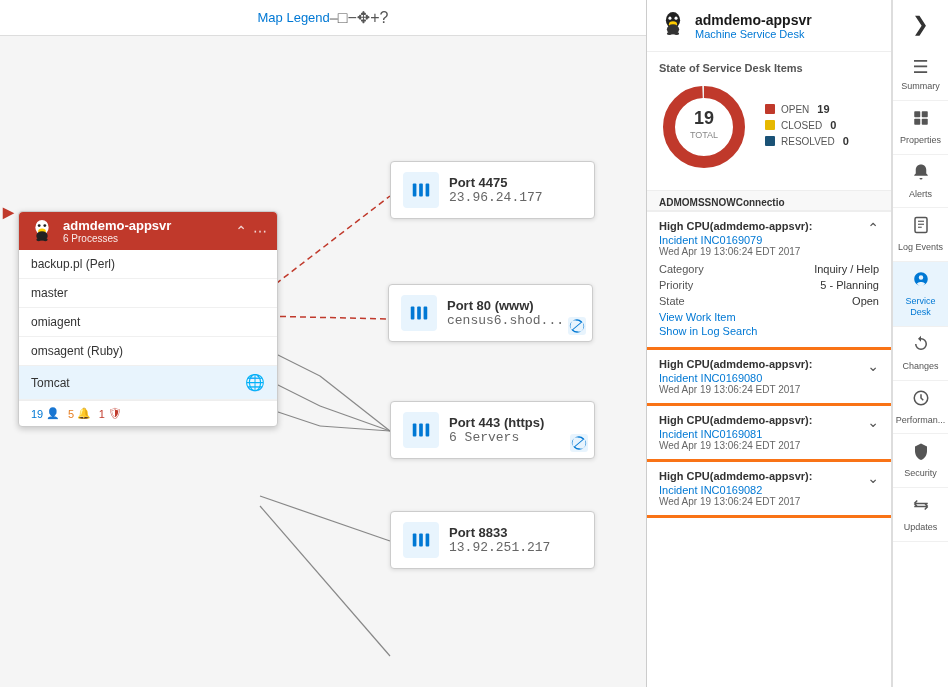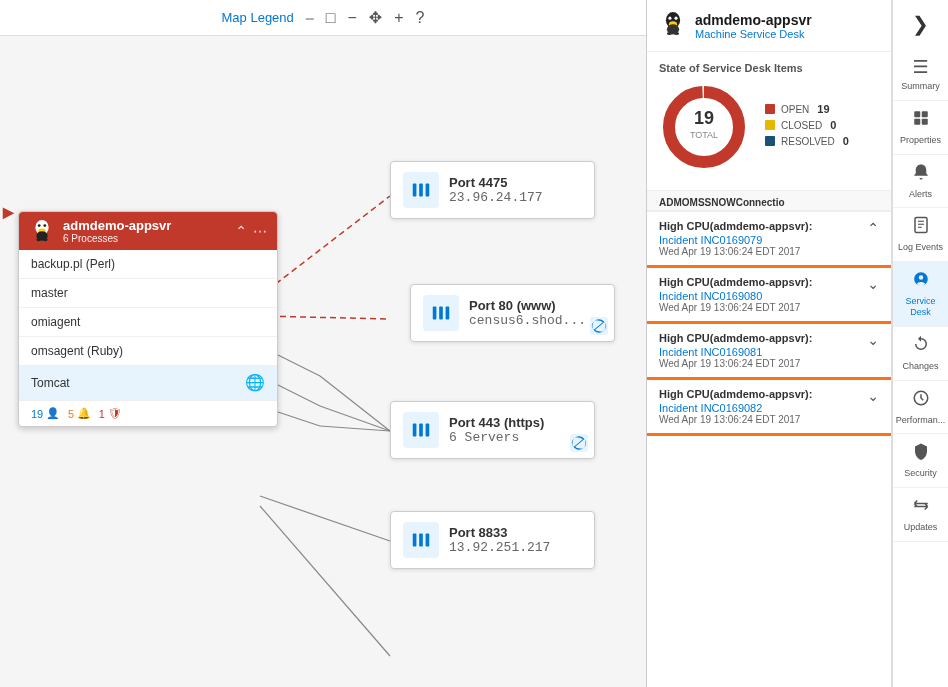--- a/index.html
+++ b/index.html
@@ -2,21 +2,21 @@
 <html><head>
   <meta charset="utf-8">
   <style>
     * { box-sizing: border-box; margin: 0; padding: 0; }
     body { font-family: 'Segoe UI', Arial, sans-serif; font-size: 12px; background: #f0f0f0; width: 948px; height: 687px; overflow: hidden; display: flex; }
 
     
     .main-area { flex: 1; background: #f5f5f5; position: relative; overflow: hidden; border-right: 1px solid #ccc; }
 
     
-    .toolbar { display: flex; align-items: center; justify-content: center; background: #fff; border-bottom: 1px solid #ddd; padding: 4px 8px; gap: 12px; position: absolute; top: 0; left: 0; right: 0; height: 36px; z-index: 10; }
+    .toolbar { display: flex; align-items: center; justify-content: center; background: #fff; border-bottom: 1px solid #ddd; padding: 4px 8px; position: absolute; top: 0; left: 0; right: 0; height: 36px; z-index: 10; }
     .toolbar-label { color: #0078d4; font-size: 13px; font-weight: 500; }
     .toolbar-icon { color: #555; cursor: pointer; font-size: 16px; line-height: 1; }
 
     
     .canvas { position: absolute; top: 36px; left: 0; right: 0; bottom: 0; }
 
     
     .process-card { position: absolute; left: 18px; top: 175px; width: 260px; background: #fff; border: 1px solid #ccc; border-radius: 4px; box-shadow: 0 2px 6px rgba(0,0,0,0.2); z-index: 5; }
     .process-card-header { background: #c0392b; color: #fff; padding: 6px 10px; border-radius: 4px 4px 0 0; display: flex; align-items: center; justify-content: space-between; }
     .process-card-header-left { display: flex; align-items: center; gap: 8px; }
@@ -187,21 +187,21 @@
             <rect x="10" y="5" width="4" height="14" rx="1"></rect>
             <rect x="17" y="5" width="4" height="14" rx="1"></rect>
           </svg>
       </div>
       <div class="port-card-info">
         <div class="port-name">Port 4475</div>
         <div class="port-ip">23.96.24.177</div>
       </div>
     </div>
 
-    <div class="port-card" style="top:248px; left:410px;">
+    <div class="port-card" style="top:248px; left:388px;">
       <div class="port-card-icon">
         <svg width="22" height="22" viewBox="0 0 24 24" fill="#0078d4">
             <rect x="3" y="5" width="4" height="14" rx="1"></rect>
             <rect x="10" y="5" width="4" height="14" rx="1"></rect>
             <rect x="17" y="5" width="4" height="14" rx="1"></rect>
           </svg>
       </div>
       <div class="port-card-info">
         <div class="port-name">Port 80 (www)</div>
         <div class="port-ip">census6.shod...</div>
@@ -309,20 +309,36 @@
 
   <div class="incident-section" style="border-top: 1px solid #eee;">
     <div style="display:flex; justify-content:space-between; align-items:flex-start;">
       <div>
         <div class="incident-title">High CPU(admdemo-appsvr):</div>
         <div class="incident-value">Incident INC0169079</div>
         <div class="incident-meta">Wed Apr 19 13:06:24 EDT 2017</div>
       </div>
       <span class="incident-expand">⌃</span>
     </div>
+    <div class="incident-details">
+      <div class="detail-row">
+        <span class="detail-key">Category</span>
+        <span class="detail-val">Inquiry / Help</span>
+      </div>
+      <div class="detail-row">
+        <span class="detail-key">Priority</span>
+        <span class="detail-val">5 - Planning</span>
+      </div>
+      <div class="detail-row">
+        <span class="detail-key">State</span>
+        <span class="detail-val">Open</span>
+      </div>
+      <a class="detail-link">View Work Item</a>
+      <a class="detail-link">Show in Log Search</a>
+    </div>
   </div>
 
   <div class="incident-section">
     <div style="display:flex; justify-content:space-between; align-items:flex-start;">
       <div>
         <div class="incident-title">High CPU(admdemo-appsvr):</div>
         <div class="incident-value">Incident INC0169080</div>
         <div class="incident-meta">Wed Apr 19 13:06:24 EDT 2017</div>
       </div>
       <span class="incident-expand">⌄</span>

